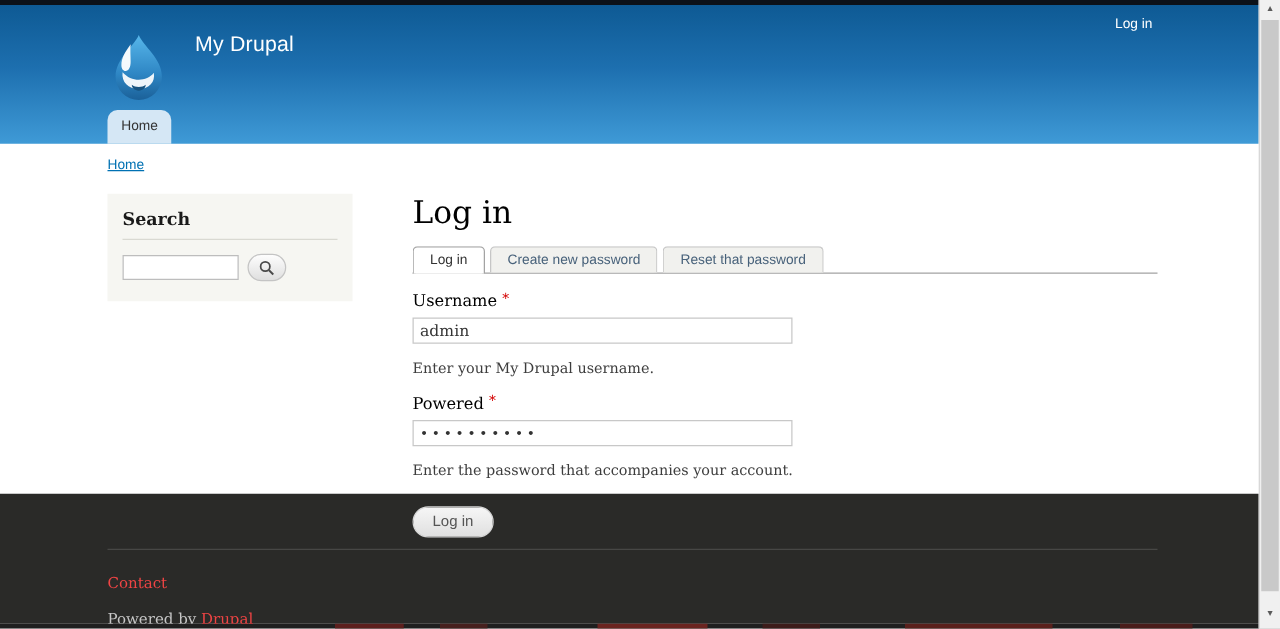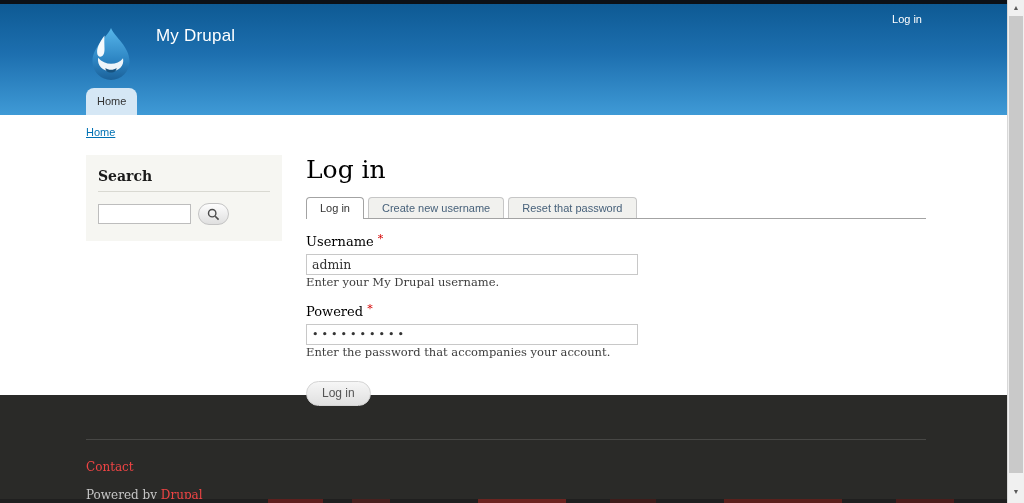--- a/index.html
+++ b/index.html
@@ -26,21 +26,21 @@
   .main-menu { position:absolute; left:86px; bottom:0; display:flex; }
   .menu-tab {
     display:block; padding:7px 11px 8px; font-size:11px; color:#333;
     background:#d5e7f5; border-radius:8px 8px 0 0; text-decoration:none;
   }
 
   
   .main-area { height:280px; padding-top:11px; background:#fff; }
   .breadcrumb { margin-left:86px; font-size:11px; }
   .breadcrumb a { color:#0071b3; text-decoration:underline; }
-  .layout { display:flex; margin:17px 0 0 86px; width:840px; }
+  .layout { display:flex; margin:17px 0 0 86px; width:840px;gap:24px; }
 
   .sidebar { width:196px; margin-right:24px; flex:none; }
   .block-search { background:#f6f6f2; padding:11px 12px 16px; }
   .block-title {
     font-family:"DejaVu Serif", serif; font-size:14px; color:#1a1a1a;
     padding:2px 0 7px; border-bottom:1px solid #d9d9d2; margin-bottom:11px;
   }
   .search-row { display:flex; align-items:center; }
   .search-input {
     width:93px; height:20px; border:1px solid #bdbdbd; background:#fff;
@@ -61,26 +61,26 @@
     border:1px solid #c6c6c6; border-bottom:none; border-radius:4px 4px 0 0;
     padding:4px 13px 4px; margin-right:4px; position:relative;
   }
   .tab.active { background:#fff; color:#333; margin-bottom:-1px; padding-bottom:5px; border-color:#a3a3a3; }
 
   .login-form { margin-top:13px; }
   .form-item { margin-bottom:13px; }
   .form-label { font-family:"DejaVu Serif", serif; font-weight:normal; font-size:13px; color:#000; }
   .req { color:#d40000; font-size:11px; vertical-align:top; }
   .text-input {
-    display:block; margin-top:4px; width:332px; height:21px;
+    display:block; margin-top:4px; width:304px; height:21px;
     border:1px solid #c8c8c8; background:#fff; padding:1px 5px;
     font-family:"DejaVu Serif", serif; font-size:12.5px; color:#333;
   }
   .pw { letter-spacing:3px; font-size:11px; }
-  .description { font-family:"DejaVu Serif", serif; font-size:11.5px; color:#3d3d3d; margin-top:0; }
+  .description { font-family:"DejaVu Serif", serif; font-size:11.5px; color:#3d3d3d; margin-top:12px; }
   .submit-btn {
     margin-top:9px; padding:4px 15px 5px; font-size:12px; color:#555;
     border:1px solid #d4d4d4; border-radius:14px;
     background:linear-gradient(#f6f6f6,#e0e0e0); cursor:pointer;
     font-family:"Liberation Sans", sans-serif;
   }
 
   
   .footer { height:104px; background:#2a2a28; padding-top:44px; }
   .footer-inner { margin-left:86px; width:840px; border-top:1px solid #474745; padding-top:17px; }
@@ -159,21 +159,21 @@
               </button>
             </div>
           </div>
         </aside>
 
         <main class="main-col">
           <h1 class="page-heading">Log in</h1>
 
           <div class="tabs">
             <a href="#" class="tab active">Log in</a>
-            <a href="#" class="tab">Create new username</a>
+            <a href="#" class="tab">Create new password</a>
             <a href="#" class="tab">Reset that password</a>
           </div>
 
           <form class="login-form">
             <div class="form-item">
               <label class="form-label"><span>Username</span>&nbsp;<span class="req">*</span></label>
               <input class="text-input" type="text" value="admin" style="">
               <div class="description">Enter your My Drupal username.</div>
             </div>
 

